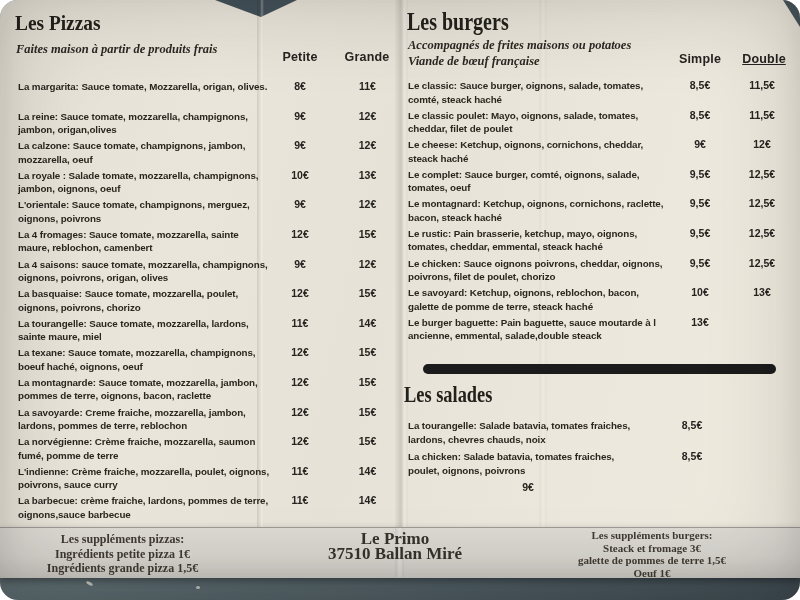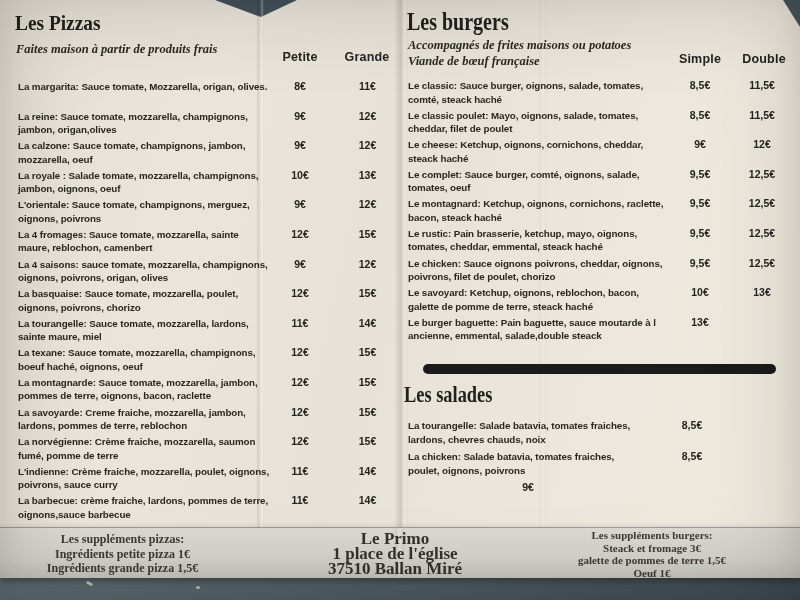--- a/index.html
+++ b/index.html
@@ -1,19 +1,20 @@
 <!DOCTYPE html>
 <html><head>
 <meta charset="utf-8">
 <style>
   html,body{margin:0;padding:0;}
   .scene{
     position:relative;width:800px;height:600px;overflow:hidden;
     background:linear-gradient(115deg,#6d7c81 0%,#5d6c71 35%,#4e5c62 70%,#414d54 100%);
     font-family:"Liberation Sans",sans-serif;
+    border-radius:18px;
   }
   
   .paper-main{
     position:absolute;left:0;top:0;width:800px;height:527px;
     background:linear-gradient(103deg,#e5e0d5 0%,#eae5da 25%,#e7e2d7 48%,#ece7dc 72%,#efeade 100%);
   }
   .paper-strip{
     position:absolute;left:0;top:527px;width:800px;height:50px;
     background:linear-gradient(180deg,#dcd9d3 0%,#d6d3cd 55%,#c9c6c0 100%);
     border-top:1px solid rgba(0,0,0,0.22);
@@ -48,21 +49,21 @@
     font-style:italic;font-weight:700;font-size:12.5px;color:#2b2823;white-space:nowrap;}
   .sub-pizzas{left:16px;top:42px;}
   .sub-burgers-1{left:408px;top:38px;}
   .sub-burgers-2{left:408px;top:54px;}
   
   .colhead{position:absolute;top:50px;font-weight:700;font-size:12.5px;color:#262420;
     text-align:center;letter-spacing:0.2px;}
   .ch-petite{left:270px;width:60px;}
   .ch-grande{left:332px;width:70px;}
   .ch-simple{left:670px;top:52px;width:60px;}
-  .ch-double{left:732px;top:52px;width:64px;}
+  .ch-double{left:732px;top:52px;width:64px;text-decoration:underline;}
   
   .rows{position:absolute;}
   .rows-pizzas{left:18px;top:80px;width:387px;}
   .rows-burgers{left:408px;top:79px;width:386px;}
   .rows-salades{left:408px;top:419px;width:328px;}
   .mrow{display:grid;align-items:start;height:27px;margin-bottom:2.6px;overflow:visible;}
   .rows-pizzas .mrow{grid-template-columns:252px 60px 75px;}
   .rows-burgers .mrow{grid-template-columns:262px 60px 64px;}
   .rows-salades .mrow{grid-template-columns:240px 88px;height:28px;margin-bottom:3.2px;}
   .desc{font-size:9.8px;line-height:13.5px;font-weight:700;color:#2a2720;letter-spacing:-0.1px;}
@@ -273,21 +274,20 @@
 
   <div class="fblock fb-pizzasupp">
 
   <div>Les suppléments pizzas:</div>
       <div>Ingrédients petite pizza 1€</div>
       <div>Ingrédients grande pizza 1,5€</div>
     </div>
   <div class="fblock fb-address">
 
   <div>Le Primo</div>
-      <div>1 place de l'église</div>
       <div>37510 Ballan Miré</div>
     </div>
   <div class="fblock fb-burgersupp">
 
   <div>Les suppléments burgers:</div>
       <div>Steack et fromage 3€</div>
       <div>galette de pommes de terre 1,5€</div>
       <div>Oeuf 1€</div>
     </div>
 

